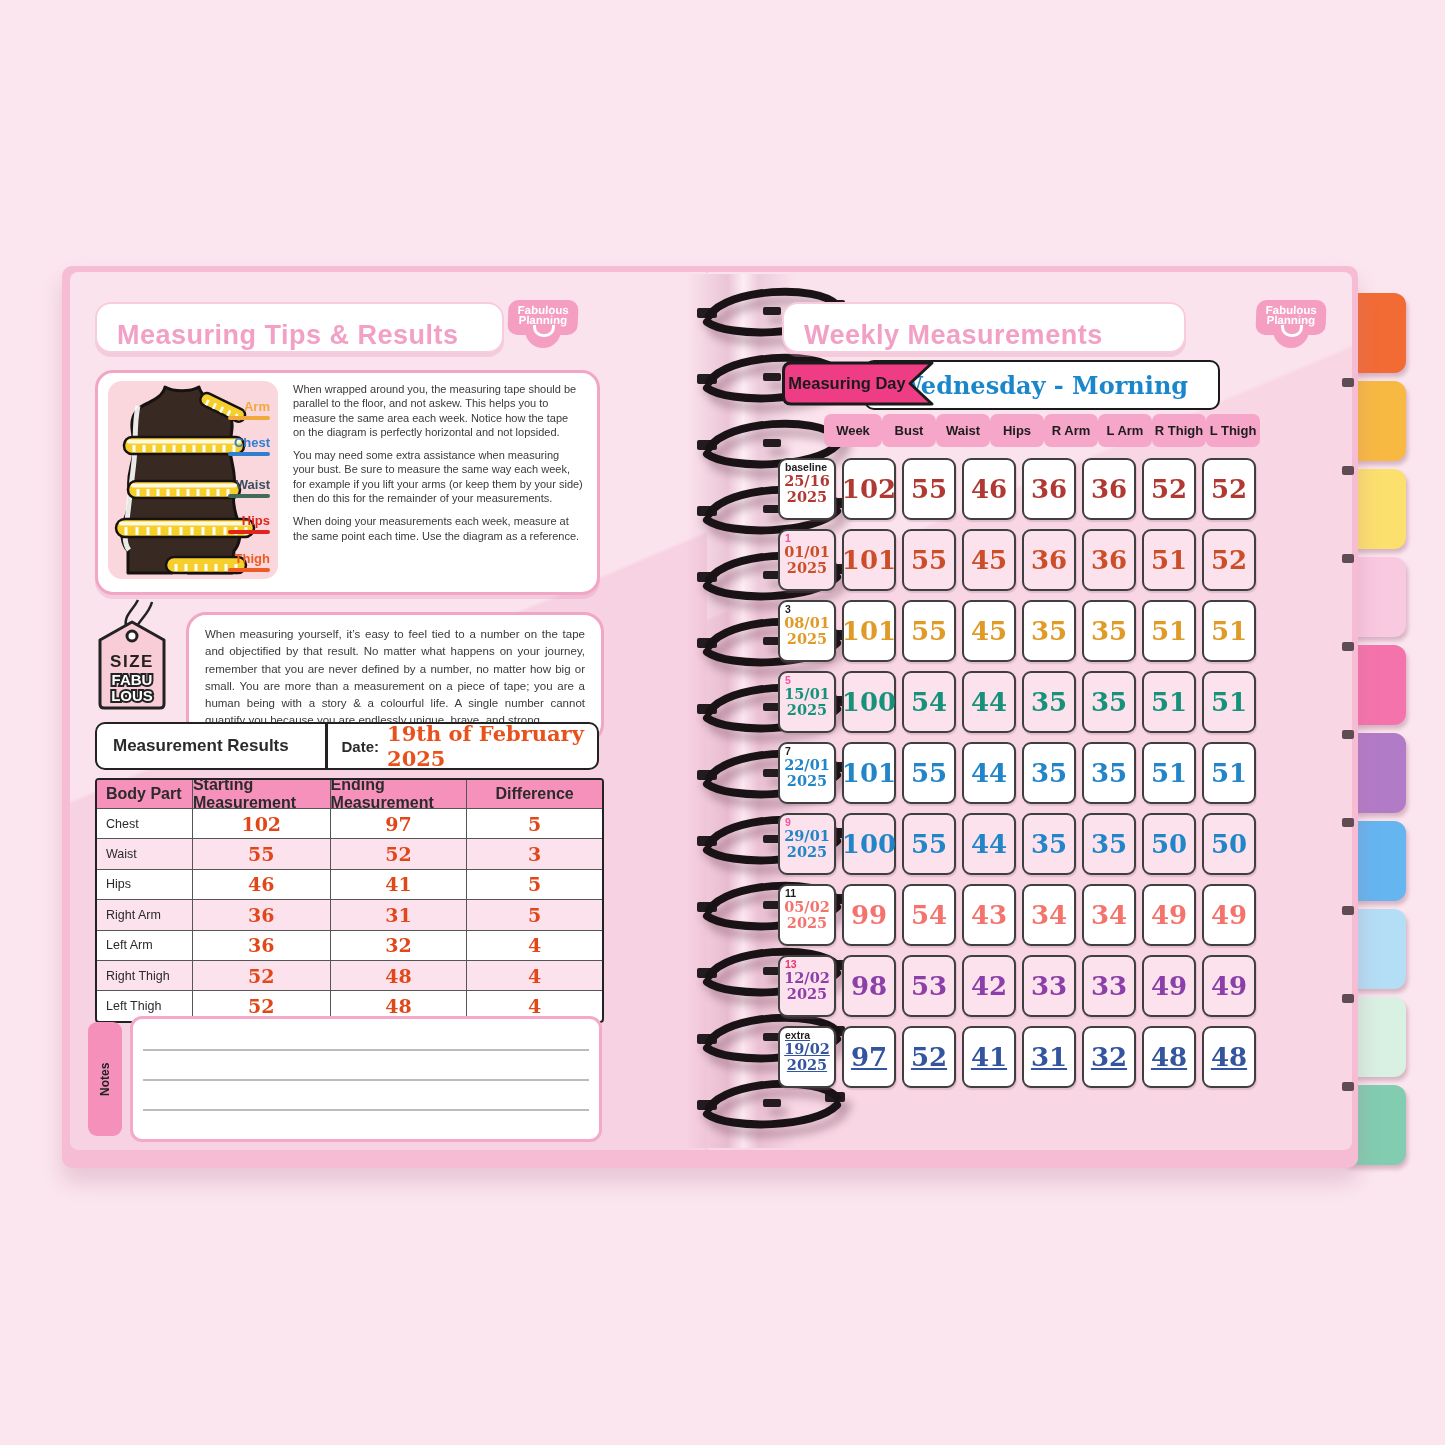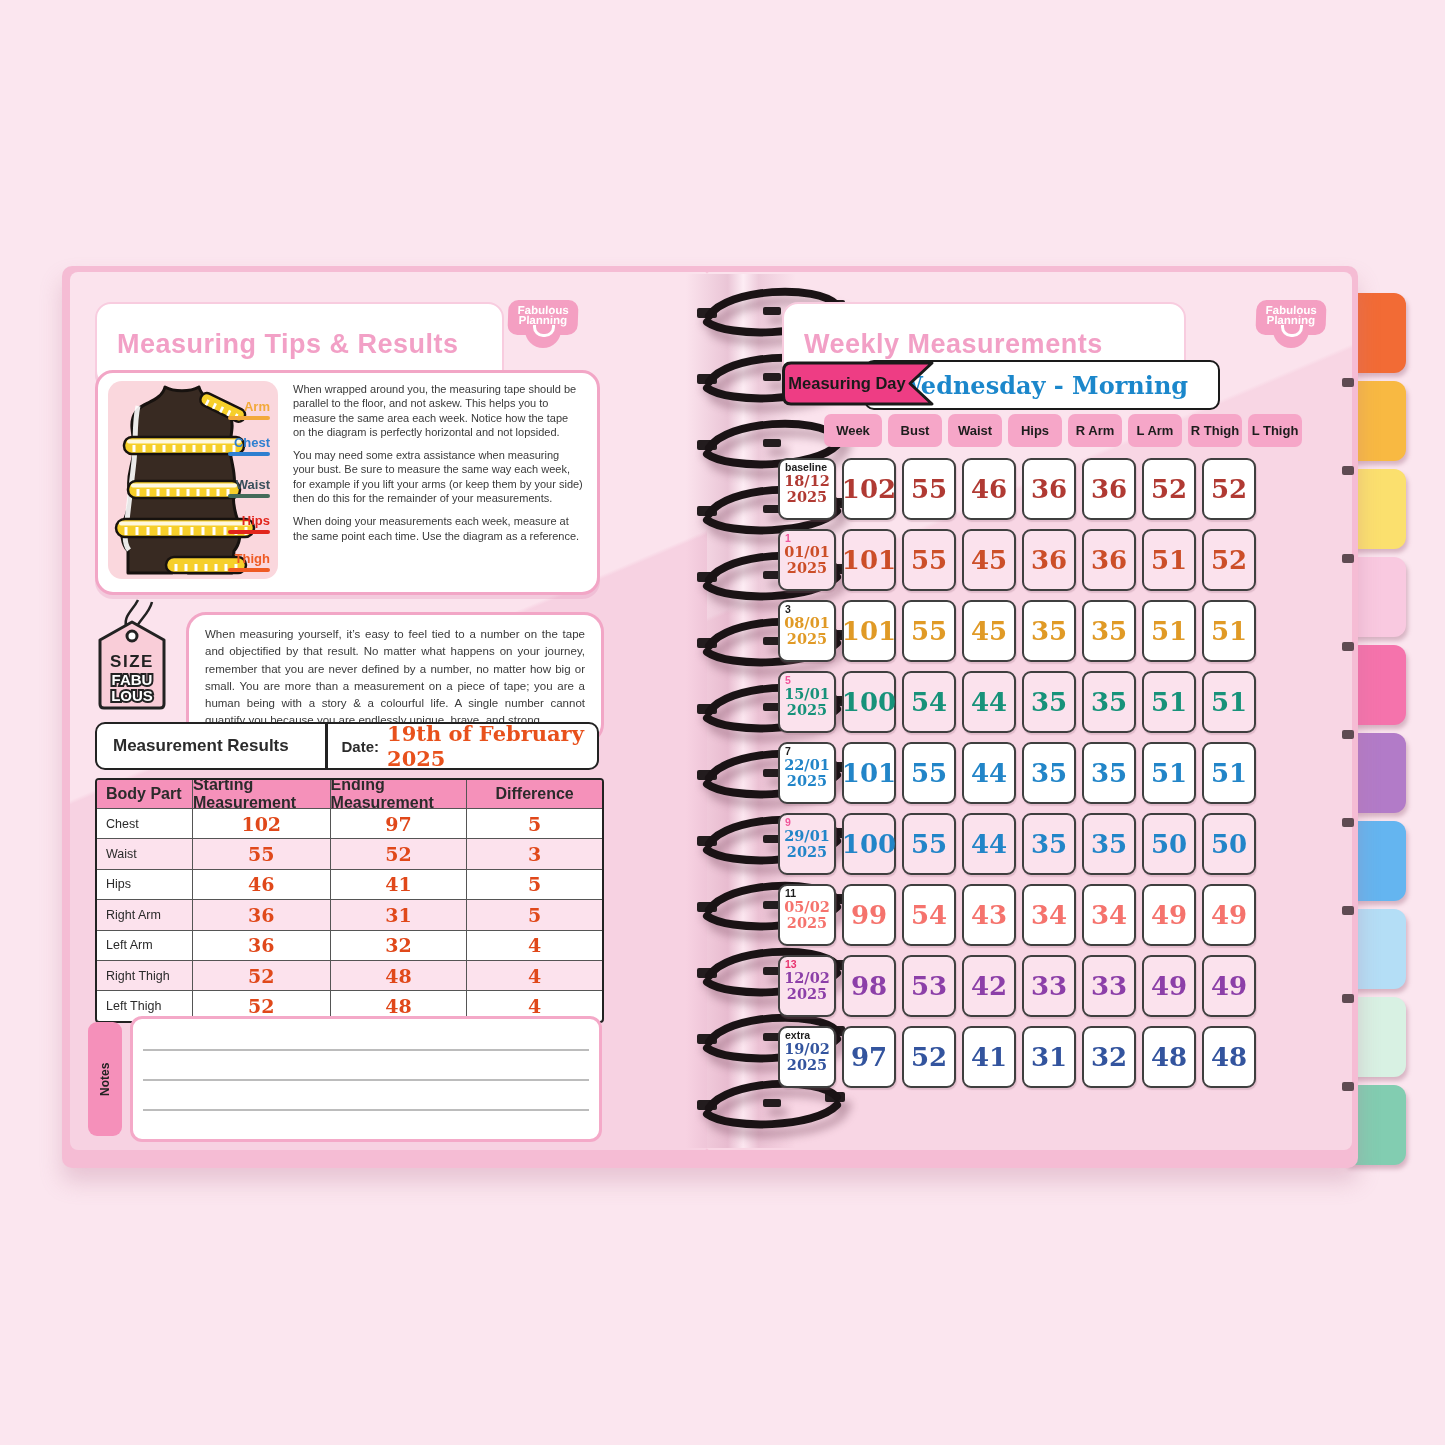--- a/index.html
+++ b/index.html
@@ -16,21 +16,21 @@
   .gutter{position:absolute;left:624px;top:8px;width:110px;height:874px;
      background:linear-gradient(90deg,rgba(190,120,155,0) 0%,rgba(190,120,155,.28) 38%,rgba(255,245,250,.55) 52%,rgba(190,120,155,.22) 66%,rgba(190,120,155,0) 100%);}
   
   .coils{position:absolute;left:625px;top:14px;filter:drop-shadow(6px 9px 4px rgba(125,80,100,.45));}
   
   .tab{position:absolute;width:60px;height:80px;border-radius:0 12px 12px 0;
        box-shadow:2px 4px 4px rgba(150,90,115,.35);}
   .tabmark{position:absolute;width:12px;height:9px;background:#5f4b52;border-radius:2px;}
   
   .pill{position:absolute;background:#fff;border:2.5px solid #F8CCDF;border-radius:16px;
-        display:flex;align-items:center;padding:17px 20px;box-shadow:0 4px 0 rgba(226,150,185,.30);}
+        display:flex;align-items:flex-end;padding:0 20px;box-shadow:0 4px 0 rgba(226,150,185,.30);}
   .pill .t{font-weight:bold;font-size:27px;letter-spacing:.5px;color:#F2A0C6;}
   .logo{position:absolute;width:70px;text-align:center;}
   .logo .badge{position:relative;background:#F49FC2;border-radius:10px;padding:5px 2px 10px;
         color:#fff;font-weight:bold;font-size:11.5px;line-height:10px;transform:skewX(-2deg);}
   .logo .smile{position:relative;margin:-6px auto 0;width:36px;height:19px;background:#F49FC2;
         border-radius:0 0 18px 18px;}
   .logo .smile:after{content:"";position:absolute;left:8px;top:-4px;width:16px;height:9px;
         border:3.5px solid #fff;border-top:none;border-radius:0 0 10px 10px;}
   
   .tipsbox{position:absolute;background:#fff;border:3px solid #F2A6C6;border-radius:18px;
@@ -66,21 +66,21 @@
         justify-content:center;writing-mode:vertical-rl;transform:rotate(180deg);
         font-weight:bold;font-size:12px;color:#222;}
   .notesbox{position:absolute;background:#fff;border:3px solid #F4A9C8;border-radius:12px;}
   .notesbox .line{position:absolute;left:10px;right:10px;height:1.5px;background:#bcbcbc;}
   
   .mday-banner{position:absolute;z-index:3;}
   .mday-banner text{font-family:"Liberation Sans",sans-serif;font-weight:bold;font-size:16.5px;}
   .mday-box{position:absolute;background:#fff;border:2.5px solid #1a1a1a;border-radius:10px;
         display:flex;align-items:center;justify-content:center;z-index:2;}
   .mday-box span{font-family:"DejaVu Serif",serif;font-weight:bold;font-size:24px;color:#1B87CB;}
-  .whead{position:absolute;display:grid;grid-template-columns:58px repeat(7,54px);column-gap:6px;padding-left:46px;}
+  .whead{position:absolute;display:grid;grid-template-columns:58px repeat(7,54px);column-gap:0;padding-left:46px;}
   .whead .h{height:33px;background:#F6A6C8;border-radius:7px;display:flex;align-items:center;
         justify-content:center;font-weight:bold;font-size:13px;color:#1d1d1d;}
   .wtable{position:absolute;display:flex;flex-direction:column;gap:9px;}
   .wrow{display:grid;grid-template-columns:58px repeat(7,54px);column-gap:6px;height:62px;}
   .wcell{background:#fff;border:2px solid #3f3f3f;border-radius:9px;box-sizing:border-box;
         box-shadow:1px 2px 1px rgba(160,110,130,.25);}
   .wrow.shade .wcell{background:#FBE2ED;}
   .wcell.val{display:flex;align-items:center;justify-content:center;
         font-family:"DejaVu Serif",serif;font-weight:bold;font-size:26px;color:inherit;}
   .wcell.week{display:flex;flex-direction:column;align-items:center;padding-top:2px;}
@@ -307,21 +307,21 @@
     <div class="h">L Arm</div>
     <div class="h">R Thigh</div>
     <div class="h">L Thigh</div>
   </div>
 
   <div class="wtable" style="left:778px;top:458px">
 
     <div class="wrow" style="color: rgb(176, 58, 51);">
       <div class="wcell week">
           <span class="wk" style="color: rgb(29, 29, 29);">baseline</span>
-          <span class="d">18/12</span>
+          <span class="d">25/16</span>
           <span class="d">2025</span>
         </div>
       <div class="wcell val">102</div>
         <div class="wcell val">55</div>
         <div class="wcell val">46</div>
         <div class="wcell val">36</div>
         <div class="wcell val">36</div>
         <div class="wcell val">52</div>
         <div class="wcell val">52</div>
     </div>
@@ -424,21 +424,21 @@
         </div>
       <div class="wcell val">98</div>
         <div class="wcell val">53</div>
         <div class="wcell val">42</div>
         <div class="wcell val">33</div>
         <div class="wcell val">33</div>
         <div class="wcell val">49</div>
         <div class="wcell val">49</div>
     </div>
 
-    <div class="wrow" style="color: rgb(51, 84, 158);">
+    <div class="wrow" style="color: rgb(51, 84, 158); text-decoration: underline;">
       <div class="wcell week">
           <span class="wk" style="color: rgb(29, 29, 29);">extra</span>
           <span class="d">19/02</span>
           <span class="d">2025</span>
         </div>
       <div class="wcell val">97</div>
         <div class="wcell val">52</div>
         <div class="wcell val">41</div>
         <div class="wcell val">31</div>
         <div class="wcell val">32</div>

